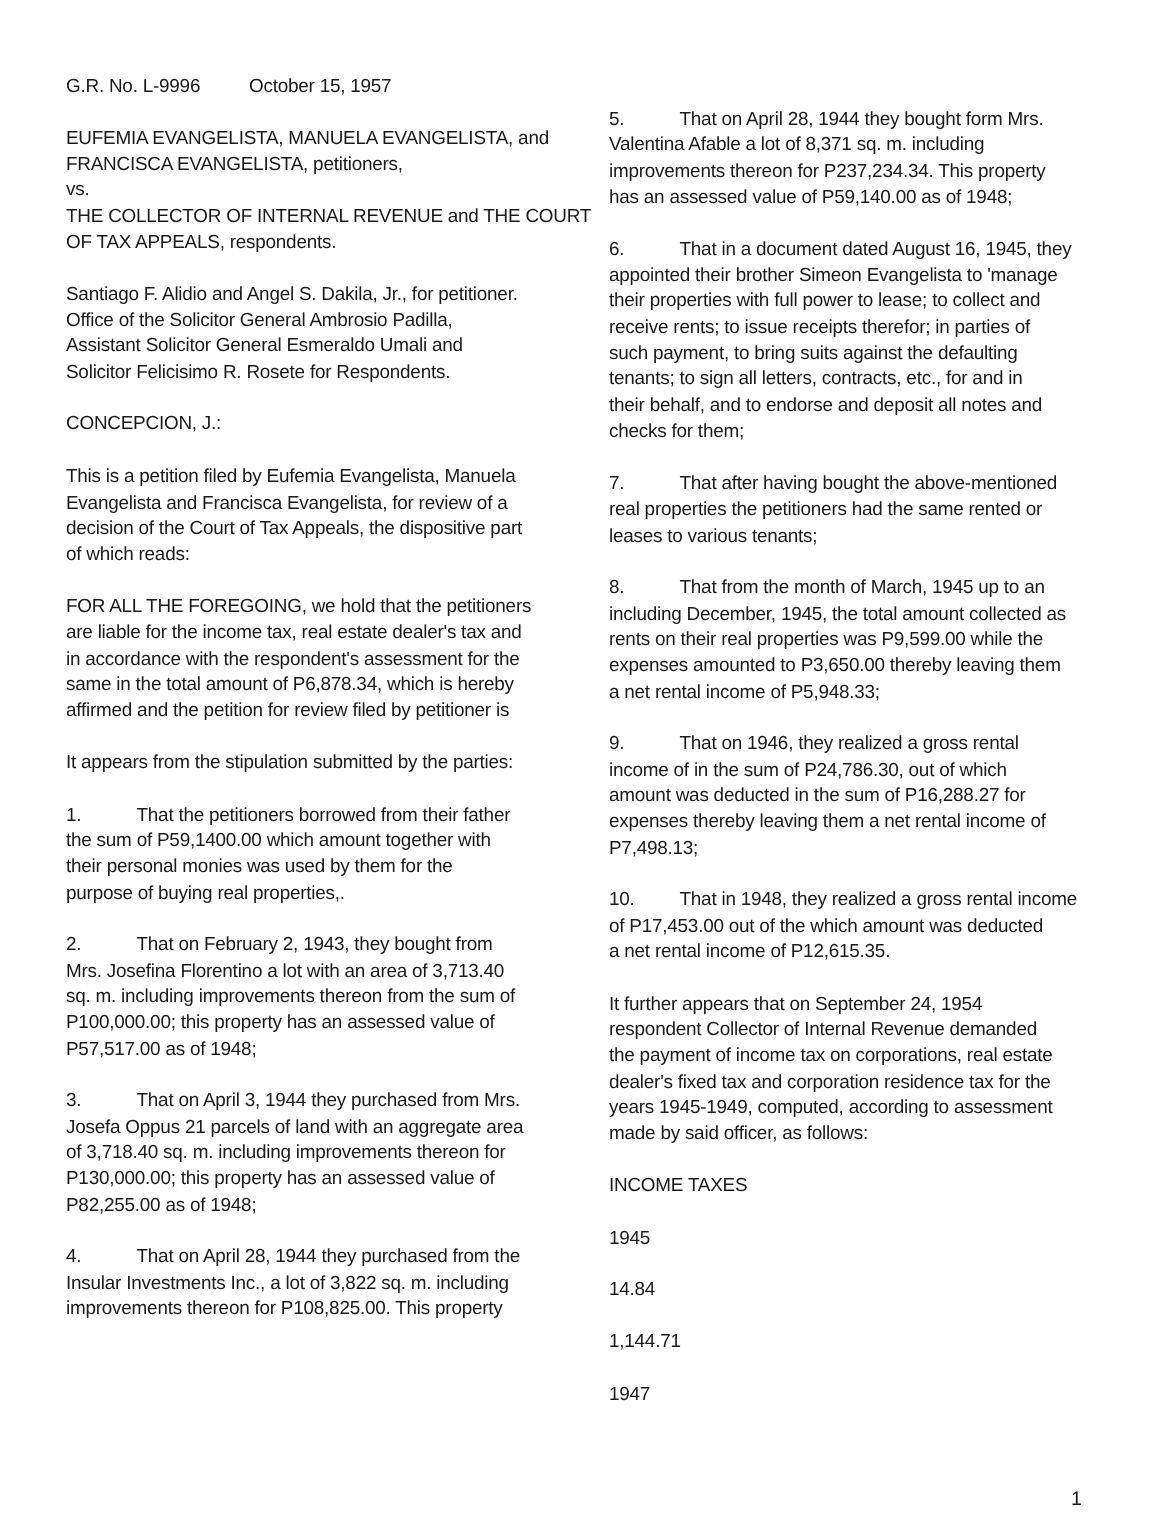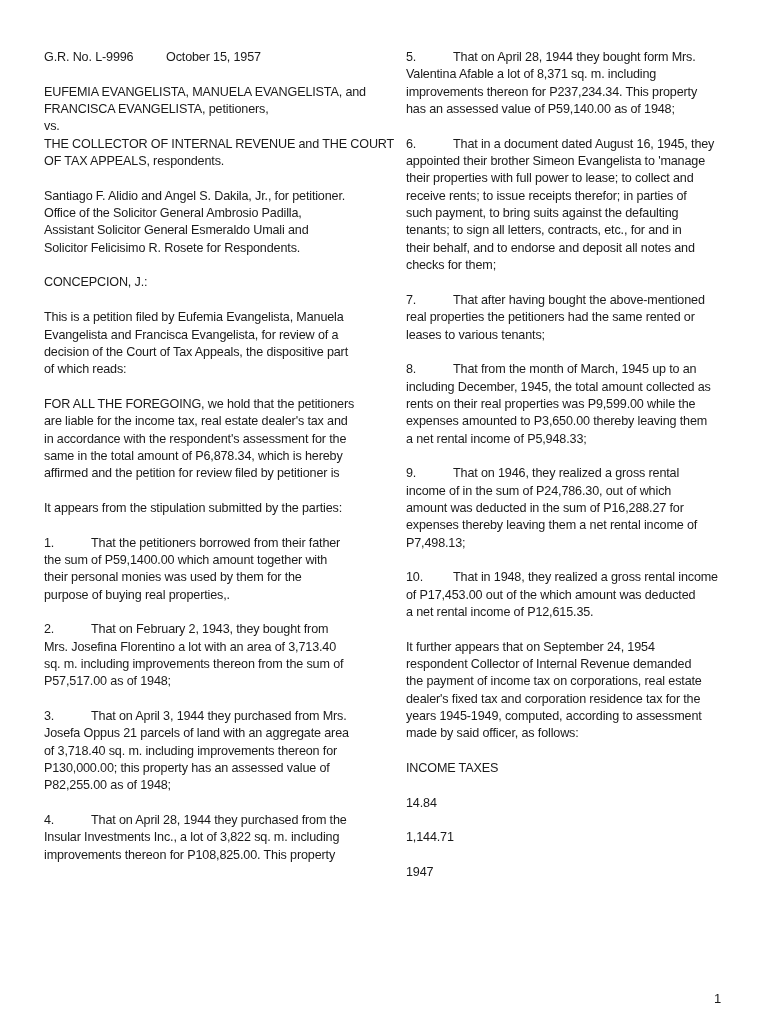--- a/index.html
+++ b/index.html
@@ -5,21 +5,21 @@
     html, body { margin: 0; padding: 0; background: #ffffff; }
     body { width: 768px; height: 1024px; position: relative; overflow: hidden; }
     .page { position: absolute; left: 0; top: 3px; width: 768px; height: 1024px; background: #fff; }
     .col {
       position: absolute; top: 46px;
       font-family: "Liberation Sans", sans-serif;
       font-size: 12.6px; line-height: 17.35px; color: #1a1a1a;
       letter-spacing: -0.15px;
     }
     .col.left { left: 44px; width: 330px; }
-    .col.right { left: 406px; width: 352px; }
+    .col.right { left: 406px; width: 352px; margin-top: 22px; }
     .blk { margin: 0 0 17.35px 0; white-space: normal; }
     .line { display: block; white-space: nowrap; }
     .num { display: inline-block; width: 47px; }
     .pagenum {
       position: absolute; left: 714px; top: 988px;
       font-family: "Liberation Sans", sans-serif; font-size: 13px; color: #1a1a1a;
     }
   </style>
 </head>
 <body>
@@ -75,20 +75,21 @@
         <div class="blk">
           <span class="line"><span class="num">1.</span><span>That the petitioners borrowed from their father</span></span>
           <span class="line">the sum of P59,1400.00 which amount together with</span>
           <span class="line">their personal monies was used by them for the</span>
           <span class="line">purpose of buying real properties,.</span>
         </div>
         <div class="blk">
           <span class="line"><span class="num">2.</span><span>That on February 2, 1943, they bought from</span></span>
           <span class="line">Mrs. Josefina Florentino a lot with an area of 3,713.40</span>
           <span class="line">sq. m. including improvements thereon from the sum of</span>
+          <span class="line">P100,000.00; this property has an assessed value of</span>
           <span class="line">P57,517.00 as of 1948;</span>
         </div>
         <div class="blk">
           <span class="line"><span class="num">3.</span><span>That on April 3, 1944 they purchased from Mrs.</span></span>
           <span class="line">Josefa Oppus 21 parcels of land with an aggregate area</span>
           <span class="line">of 3,718.40 sq. m. including improvements thereon for</span>
           <span class="line">P130,000.00; this property has an assessed value of</span>
           <span class="line">P82,255.00 as of 1948;</span>
         </div>
         <div class="blk">
@@ -149,20 +150,23 @@
       <span class="line">the payment of income tax on corporations, real estate</span>
       <span class="line">dealer's fixed tax and corporation residence tax for the</span>
       <span class="line">years 1945-1949, computed, according to assessment</span>
       <span class="line">made by said officer, as follows:</span>
     </div>
 
     <div class="blk">
       <span class="line">INCOME TAXES</span>
     </div>
     <div class="blk">
+        <span class="line">1945</span>
+      </div>
+    <div class="blk">
         <span class="line">14.84</span>
       </div>
     <div class="blk">
         <span class="line">1,144.71</span>
       </div>
     <div class="blk">
         <span class="line">1947</span>
       </div>
   </div>
 

